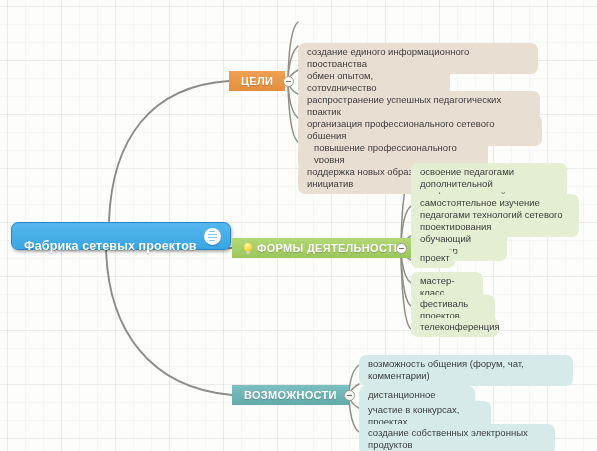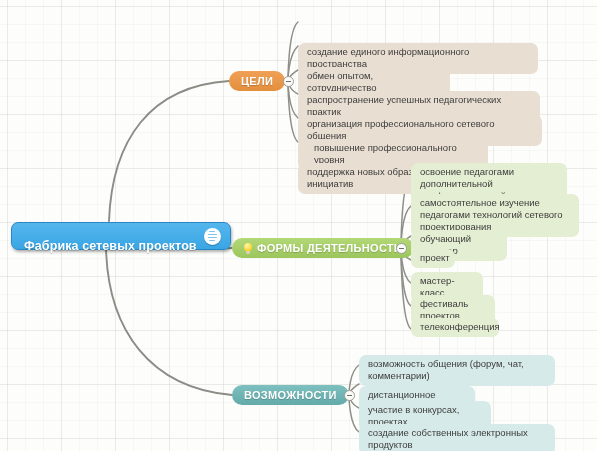--- a/index.html
+++ b/index.html
@@ -78,21 +78,21 @@
 
   
   .branch-node {
     position: absolute;
     box-sizing: border-box;
     display: flex;
     align-items: center;
     gap: 5px;
     height: 20px;
     padding: 0 12px;
-    border-radius: 10px;
+    border-radius: 0;
     white-space: nowrap;
   }
   .branch-label {
     color: #ffffff;
     font-size: 11px;
     font-weight: bold;
     letter-spacing: 0.3px;
     text-shadow: 0 1px 1px rgba(0,0,0,0.20);
   }
   .branch-goals   { background: linear-gradient(to bottom,#f0a055 0%, #e38f3d 100%); }
@@ -261,21 +261,21 @@
   </div>
   <div class="leaf-node leaf-forms" style="left:411px; top:318px; width:88px;">
     <span>телеконференция</span>
   </div>
 
   <div class="branch-node branch-options" style="left:232px; top:385px;">
     <span class="branch-label">ВОЗМОЖНОСТИ</span>
   </div>
   <div class="collapse-btn" style="left:344px; top:390px;"></div>
 
-  <div class="leaf-node leaf-options" style="left:359px; top:355px; width:196px;">
+  <div class="leaf-node leaf-options" style="left:359px; top:355px; width:214px;">
     <span>возможность общения (форум, чат, комментарии)</span>
   </div>
   <div class="leaf-node leaf-options" style="left:359px; top:378px; width:116px;margin-top:8px;">
     <span>дистанционное обучение</span>
   </div>
   <div class="leaf-node leaf-options" style="left:359px; top:401px; width:132px;">
     <span>участие в конкурсах, проектах</span>
   </div>
   <div class="leaf-node leaf-options" style="left:359px; top:424px; width:196px;">
     <span>создание собственных электронных продуктов</span>

